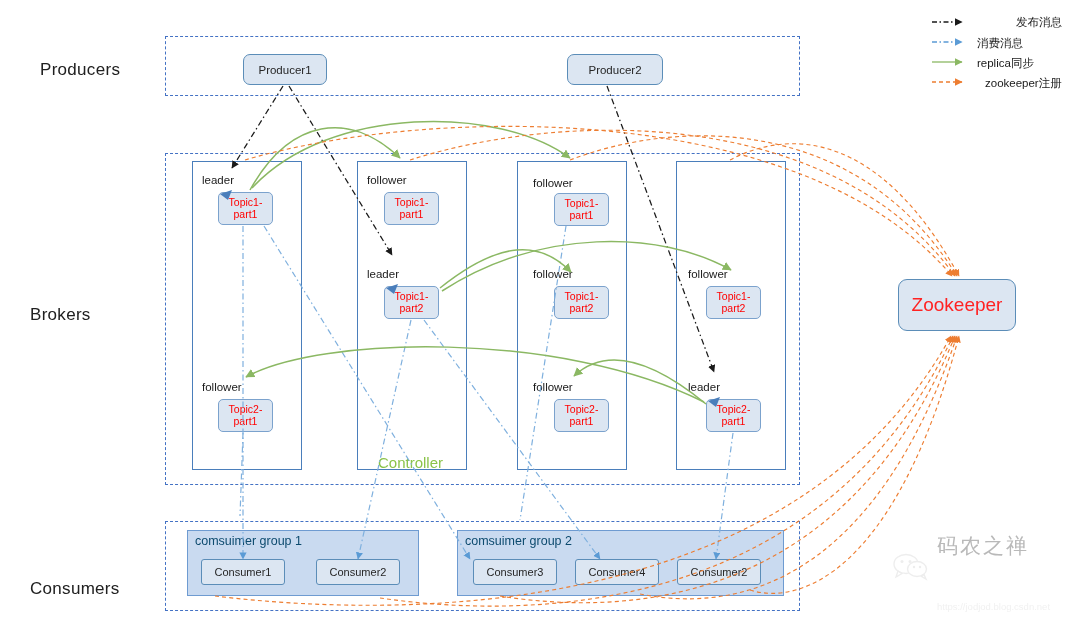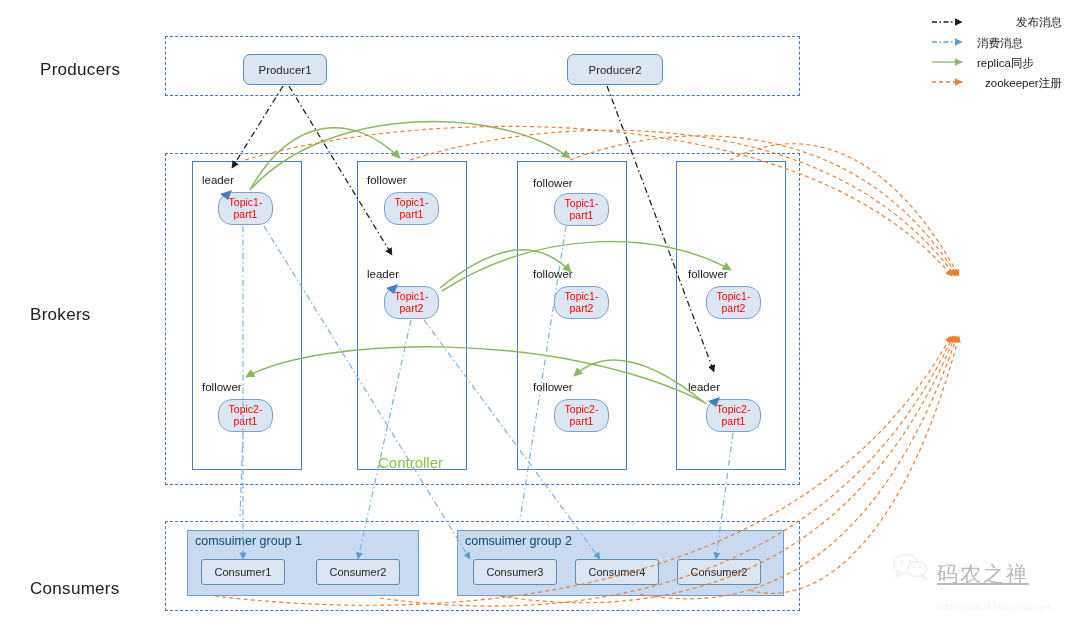--- a/index.html
+++ b/index.html
@@ -14,21 +14,21 @@
 
   .node{position:absolute;box-sizing:border-box;border:1px solid #5b8db8;
         background:#dce6f2;border-radius:7px;display:flex;align-items:center;
         justify-content:center;font-size:11.5px;color:#262626;text-align:left;}
 
   .broker{position:absolute;box-sizing:border-box;border:1px solid #4a7ebb;background:transparent;}
 
   .role{position:absolute;font-size:11.5px;color:#1a1a1a;}
 
   .part{position:absolute;box-sizing:border-box;border:1px solid #7ba2cd;
-        background:#dce6f2;border-radius:14px;display:flex;flex-direction:column;
+        background:#dce6f2;border-radius:5px;display:flex;flex-direction:column;
         align-items:center;justify-content:center;line-height:1.12;
         font-size:10.5px;color:#ff0000;text-align:center;}
 
   .controller{position:absolute;font-size:15px;color:#8bc34a;}
 
   .zk{position:absolute;box-sizing:border-box;border:1.3px solid #5b8db8;
       background:#dce6f2;border-radius:9px;display:flex;align-items:center;
       justify-content:center;font-size:19px;color:#ff2222;}
 
   .cgroup{position:absolute;box-sizing:border-box;border:1px solid #6e9bd1;
@@ -109,20 +109,21 @@
   <div class="part" style="left:706px;top:286px;width:55px;height:33px;">
     <span>Topic1-</span>
     <span>part2</span>
   </div>
   <div class="role" style="left:688px;top:381px;">leader</div>
   <div class="part" style="left:706px;top:399px;width:55px;height:33px;">
     <span>Topic2-</span>
     <span>part1</span>
   </div>
 
+  <div class="zk" style="left:898px;top:279px;width:118px;height:52px;">Zookeeper</div>
 
   <div class="cgroup" style="left:187px;top:530px;width:232px;height:66px;"></div>
   <div class="cgroup-title" style="left:195px;top:534px;">comsuimer group 1</div>
   <div class="cnode" style="left:201px;top:559px;width:84px;height:26px;">Consumer1</div>
   <div class="cnode" style="left:316px;top:559px;width:84px;height:26px;">Consumer2</div>
 
   <div class="cgroup" style="left:457px;top:530px;width:327px;height:66px;"></div>
   <div class="cgroup-title" style="left:465px;top:534px;">comsuimer group 2</div>
   <div class="cnode" style="left:473px;top:559px;width:84px;height:26px;">Consumer3</div>
   <div class="cnode" style="left:575px;top:559px;width:84px;height:26px;">Consumer4</div>
@@ -138,21 +139,21 @@
       <ellipse cx="13" cy="12" rx="12" ry="9.5" fill="none" stroke="#c6c6c6" stroke-width="1.4"></ellipse>
       <path d="M5 19 L3 25 L9 21.5 Z" fill="none" stroke="#c6c6c6" stroke-width="1.4"></path>
       <circle cx="9" cy="9.5" r="1.5" fill="#c6c6c6"></circle>
       <circle cx="17" cy="9.5" r="1.5" fill="#c6c6c6"></circle>
       <ellipse cx="24" cy="17" rx="9.5" ry="7.5" fill="#ffffff" stroke="#c6c6c6" stroke-width="1.4"></ellipse>
       <path d="M31 22.5 L33 27 L28.5 24.5 Z" fill="#ffffff" stroke="#c6c6c6" stroke-width="1.4"></path>
       <circle cx="21" cy="15" r="1.2" fill="#c6c6c6"></circle>
       <circle cx="27" cy="15" r="1.2" fill="#c6c6c6"></circle>
     </svg>
   </div>
-  <div class="wm-text" style="left:937px;top:560px;text-decoration:underline;">码农之禅</div>
+  <div class="wm-text" style="left:937px;top:532px;">码农之禅</div>
   <div class="wm-url" style="left:937px;top:601px;">https://jodjod.blog.csdn.net</div>
 
   <svg id="wires">
     <defs>
       <marker id="ah-black" markerWidth="7" markerHeight="7" refX="5.5" refY="3" orient="auto">
         <path d="M0,0 L6,3 L0,6 z" fill="#1a1a1a"></path>
       </marker>
       <marker id="ah-blue" markerWidth="7" markerHeight="7" refX="5.5" refY="3" orient="auto">
         <path d="M0,0 L6,3 L0,6 z" fill="#5b9bd5"></path>
       </marker>

